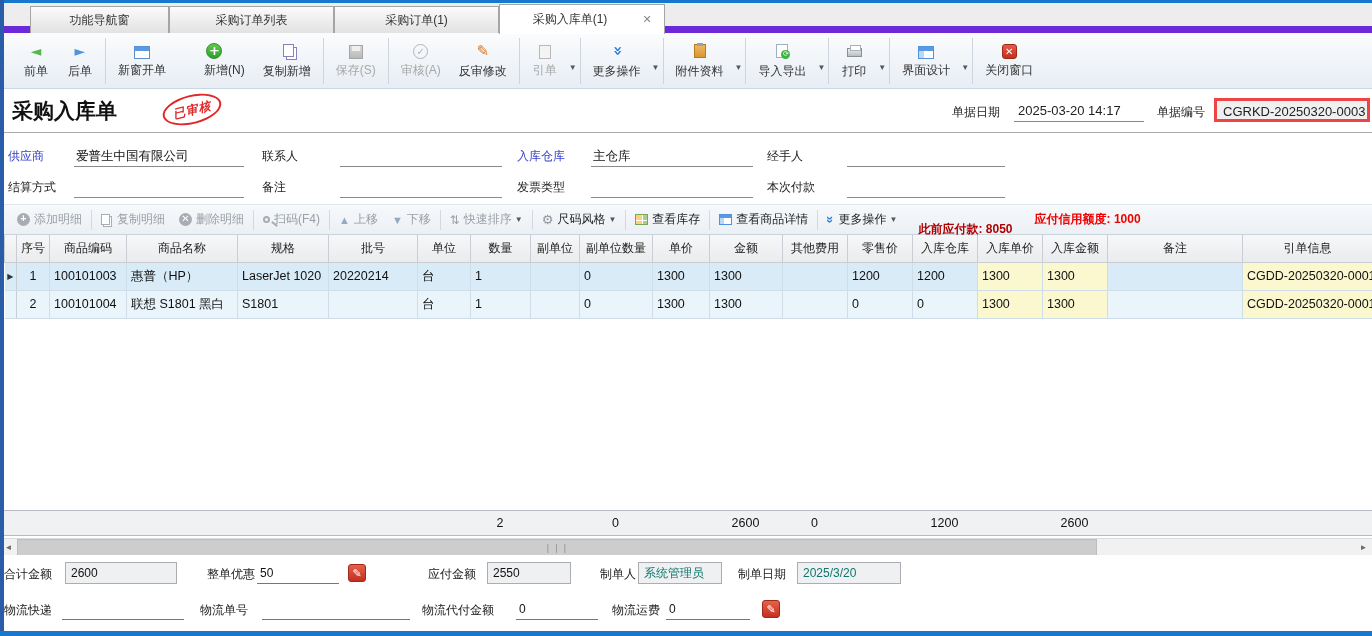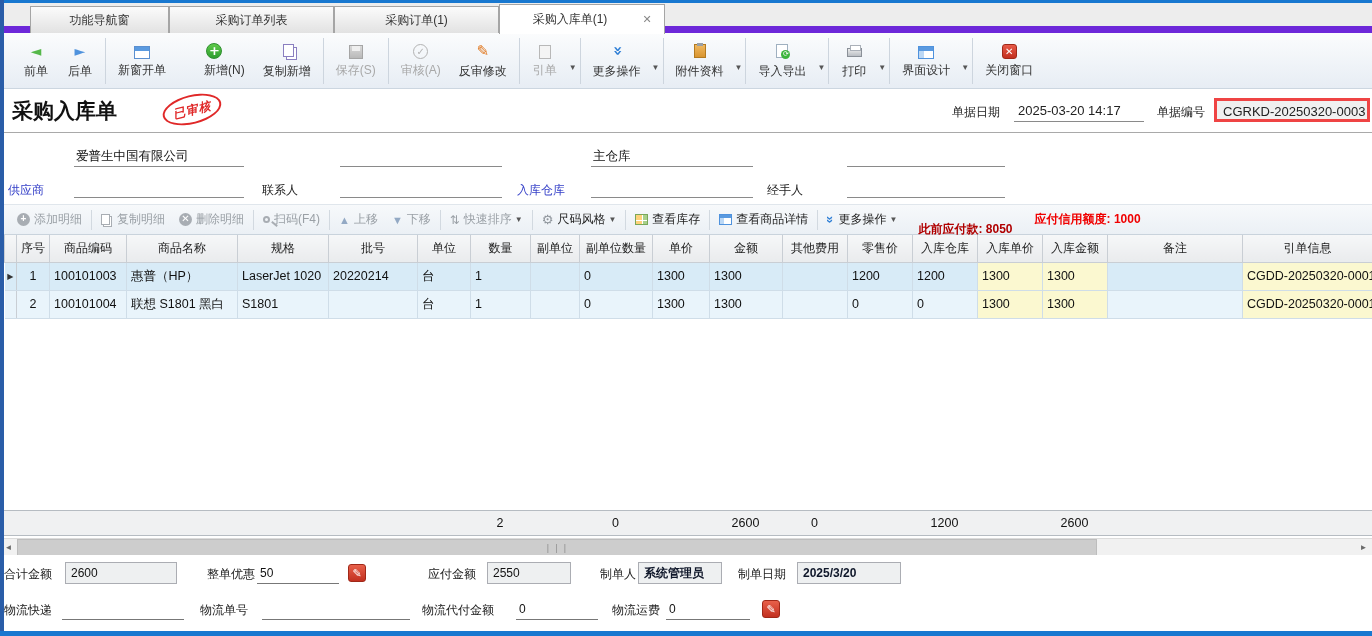--- a/index.html
+++ b/index.html
@@ -48,21 +48,21 @@
   .dochdr { position:absolute; left:4px; top:89px; width:1368px; height:44px; background:#fff; border-bottom:1px solid #a9a9a9; }
   .doc-title { position:absolute; left:8px; top:8px; font-family:"Liberation Serif","DejaVu Serif",serif; font-size:21px; font-weight:bold; color:#111; }
   .stamp { position:absolute; left:158px; top:6px; width:60px; height:29px; border:2px solid #e02828; border-radius:50%; transform:rotate(-14deg); color:#e02828; font-weight:bold; font-size:12px; line-height:26px; text-align:center; letter-spacing:1px; font-style:italic; }
   .hdr-label { position:absolute; top:15px; color:#222; }
   .hdr-date-val { position:absolute; left:1010px; top:11px; width:130px; height:22px; line-height:22px; border-bottom:1px solid #8a8a8a; font-size:13px; padding-left:4px; }
   .hdr-no-val { position:absolute; left:1210px; top:9px; width:156px; height:24px; line-height:22px; background:#f0f0f0; border:3px solid #ef4444; font-size:13px; padding-left:6px; }
 
   
   .form { position:absolute; left:4px; top:133px; width:1368px; height:71px; background:#fff; }
   .ffield { position:absolute; height:24px; }
-  .flabel { position:absolute; left:0; top:3px; color:#222;margin-top:34px; }
+  .flabel { position:absolute; left:0; top:3px; color:#222; }
   .flabel.req { color:#3540c8; }
   .finput { position:absolute; top:0; height:22px; line-height:22px; border-bottom:1px solid #8a8a8a; padding-left:2px; font-size:12.5px; color:#111; }
 
   
   .dtoolbar { position:absolute; left:4px; top:204px; width:1368px; height:31px; background:linear-gradient(#f7f9fb,#ebf0f5); border-top:1px solid #e0e6ec; border-bottom:1px solid #c9d3dc; display:flex; align-items:center; padding-left:6px; }
   .dbtn { display:flex; align-items:center; padding:0 7px; height:24px; color:#222; }
   .dbtn.disabled { color:#9aa0a6; }
   .dsep { width:1px; height:20px; background:#d2d9e0; margin:0 2px; }
   .mi { display:inline-block; margin-right:4px; position:relative; }
   .mi-circle { width:13px; height:13px; border-radius:50%; background:#a8adb3; color:#fff; font-size:10px; line-height:12px; text-align:center; font-weight:bold; }
@@ -94,21 +94,21 @@
   
   .hscroll { position:absolute; left:0px; top:538px; width:1372px; height:17px; background:#f1f1f1; border-top:1px solid #dcdcdc; }
   .hs-btn { position:absolute; top:0; width:17px; height:17px; background:#f1f1f1; color:#6a6a6a; font-size:8px; line-height:17px; text-align:center; }
   .hs-thumb { position:absolute; left:17px; top:0; width:1080px; height:17px; background:#cdcdcd; border:1px solid #bdbdbd; }
   .hs-grip { position:absolute; left:50%; top:3px; transform:translateX(-50%); color:#8f8f8f; font-size:9px; letter-spacing:1px; }
 
   
   .footer { position:absolute; left:4px; top:555px; width:1368px; height:76px; background:#fff; }
   .fl { position:absolute; color:#222; }
   .box { position:absolute; height:22px; line-height:21px; background:#eef0f1; border:1px solid #abadb3; padding-left:5px; color:#111; }
-  .box.gray { color:#0f172a;font-weight:bold; }
+  .box.gray { color:#0f766e; }
   .uline { position:absolute; height:22px; line-height:22px; border-bottom:1px solid #777; padding-left:3px; color:#111; }
   .redbtn { position:absolute; width:18px; height:18px; border-radius:3px; background:linear-gradient(#e8604a,#c23020); border:1px solid #a02818; color:#fff; font-size:11px; line-height:16px; text-align:center; }
 </style>
 </head>
 <body>
 
 <div class="frame-top"></div>
 <div class="frame-left"></div>
 <div class="frame-bottom"></div>
 

